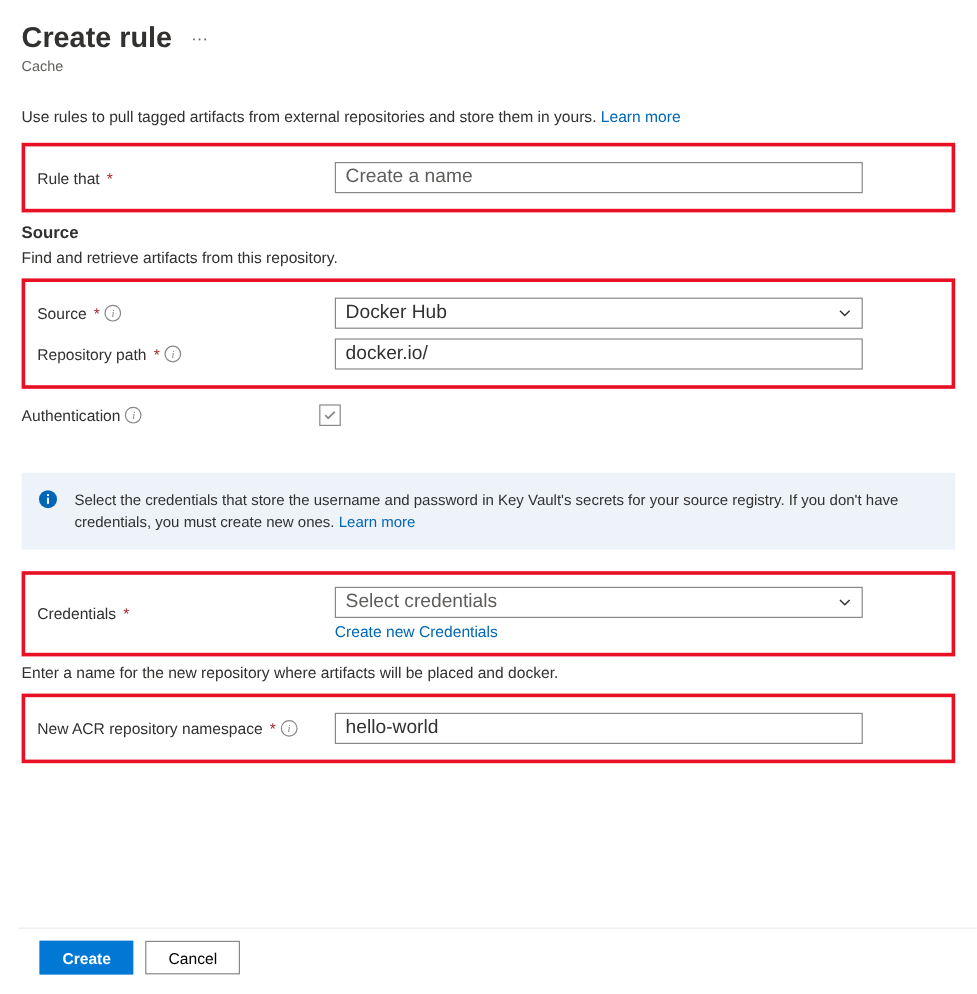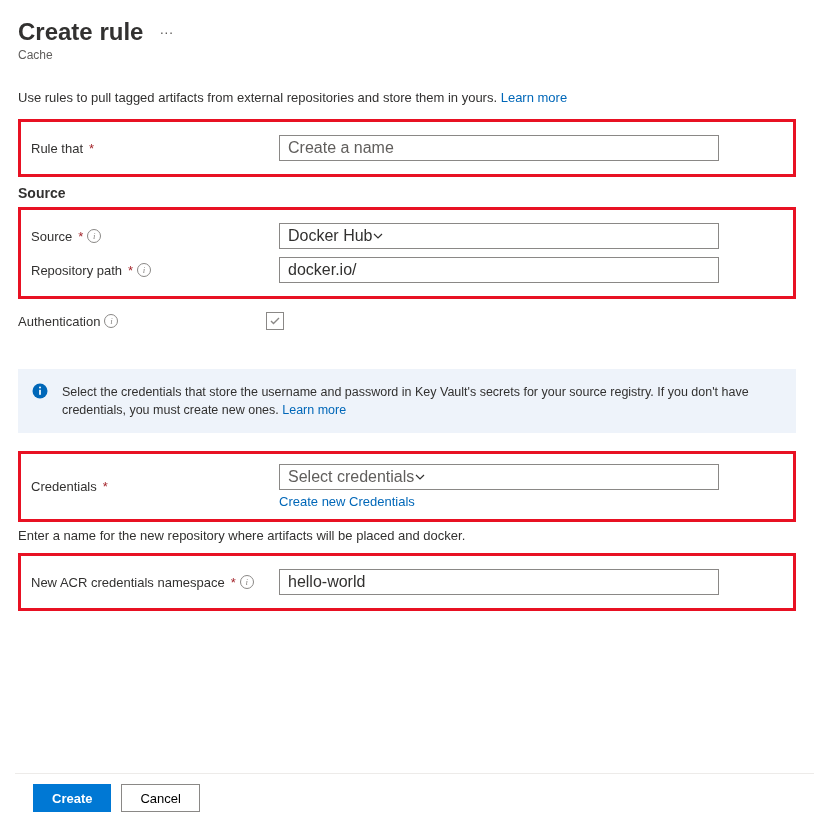--- a/index.html
+++ b/index.html
@@ -32,21 +32,21 @@
       height: 26px;
       border: 1px solid #8a8886;
       padding: 0 8px;
       font-size: 16px;
       font-family: inherit;
       background: #fff;
       color: #323130;
     }
     .txt-input::placeholder { color: #605e5c; }
     .select {
-      display: flex; align-items: center; justify-content: flex-start;
+      display: flex; align-items: center; justify-content: space-between;
       cursor: pointer; padding-right: 8px;
     }
     .select .val { color: #323130; }
     .select .ph { color: #605e5c; }
 
     .section-title { font-weight: 600; font-size: 14px; margin: 8px 0 6px 0; }
     .section-desc { font-size: 13px; margin-bottom: 10px; }
 
     .chk {
       width: 18px; height: 18px; border: 1px solid #8a8886;
@@ -109,20 +109,21 @@
         <span>Rule that</span>
         <span class="req">*</span>
       </div>
       <div class="field-col">
         <input class="txt-input" type="text" placeholder="Create a name" style="">
       </div>
     </div>
   </div>
 
   <div class="section-title">Source</div>
+  <div class="section-desc">Find and retrieve artifacts from this repository.</div>
 
   <div class="hl">
     <div class="row">
       <div class="label-col">
         <span>Source</span>
         <span class="req">*</span>
         <span class="icon-info-circle">i</span>
       </div>
       <div class="field-col">
         <div class="select">
@@ -188,21 +189,21 @@
         </div>
       </div>
     </div>
   </div>
 
   <div class="section-desc">Enter a name for the new repository where artifacts will be placed and docker.</div>
 
   <div class="hl">
     <div class="row">
       <div class="label-col">
-        <span>New ACR credentials namespace</span>
+        <span>New ACR repository namespace</span>
         <span class="req">*</span>
         <span class="icon-info-circle">i</span>
       </div>
       <div class="field-col">
         <input class="txt-input" type="text" value="hello-world" style="">
       </div>
     </div>
   </div>
 </div>
 

